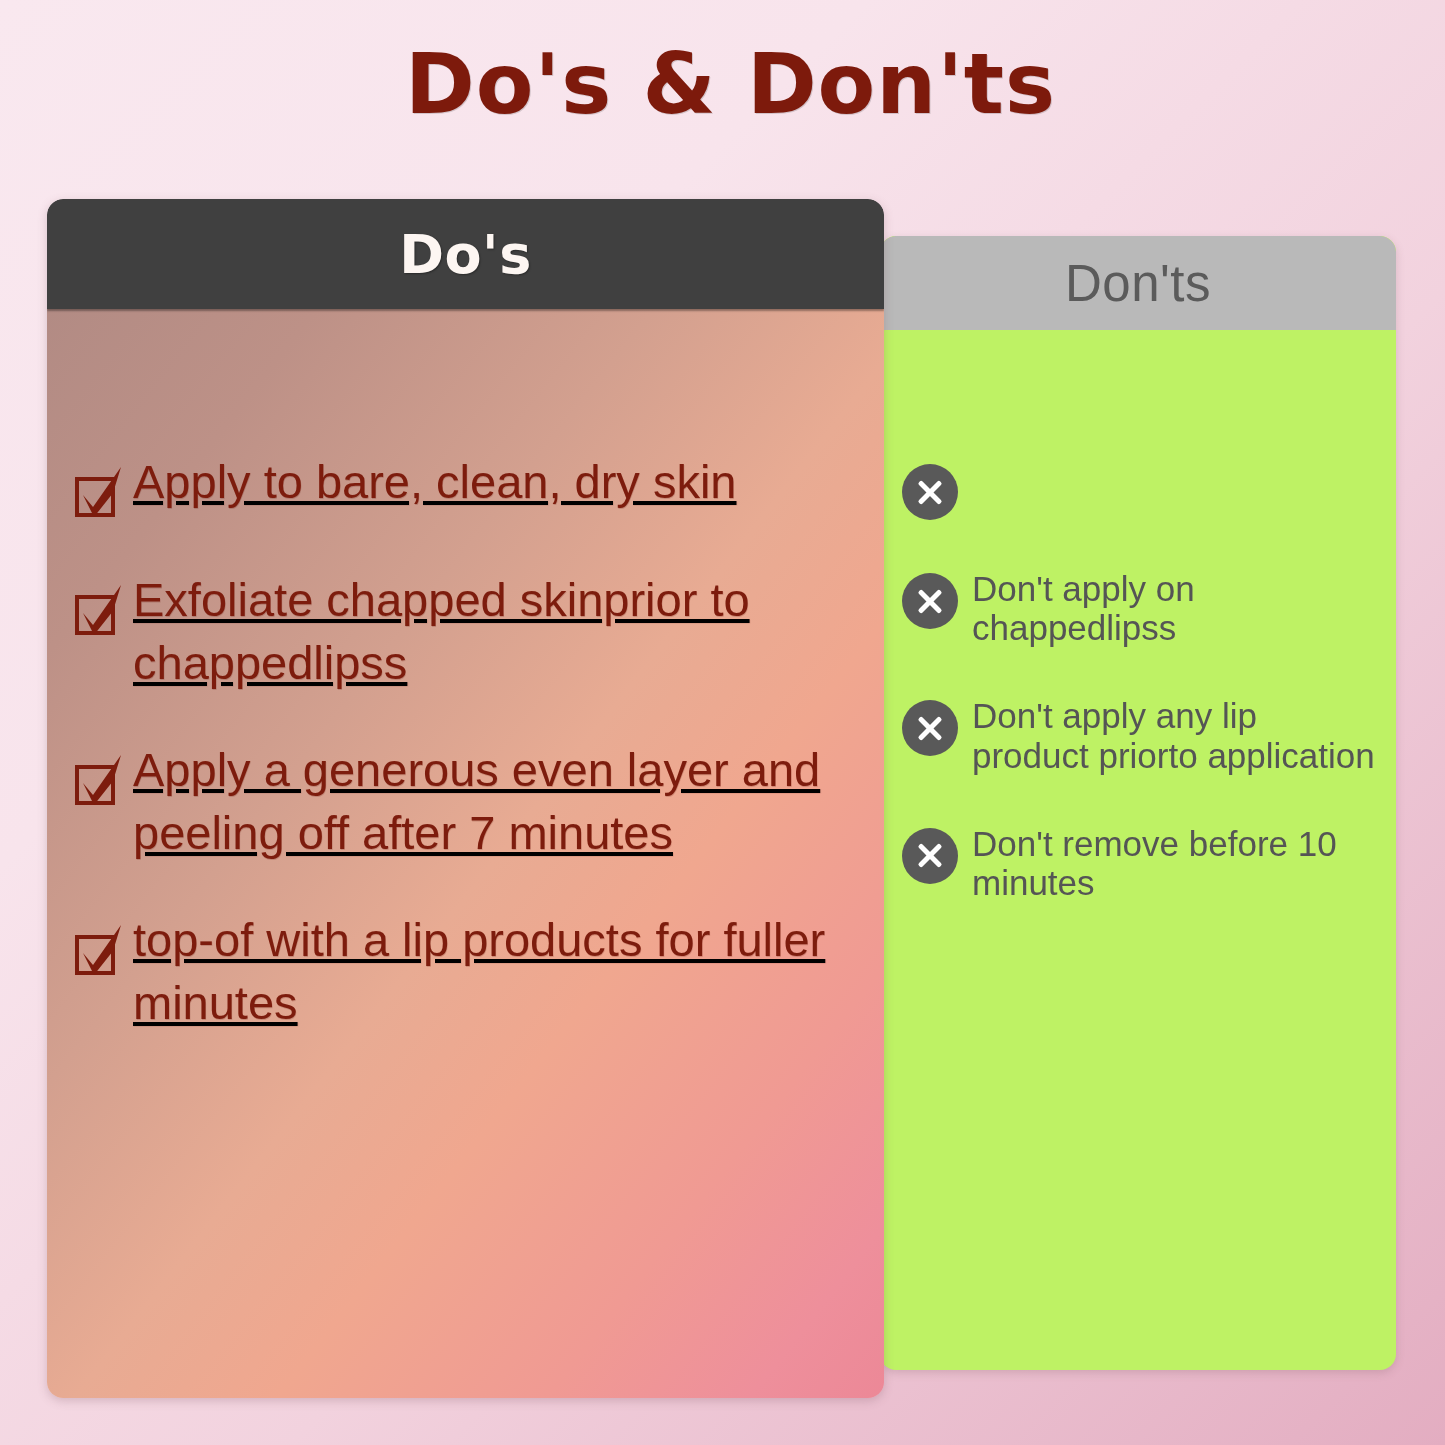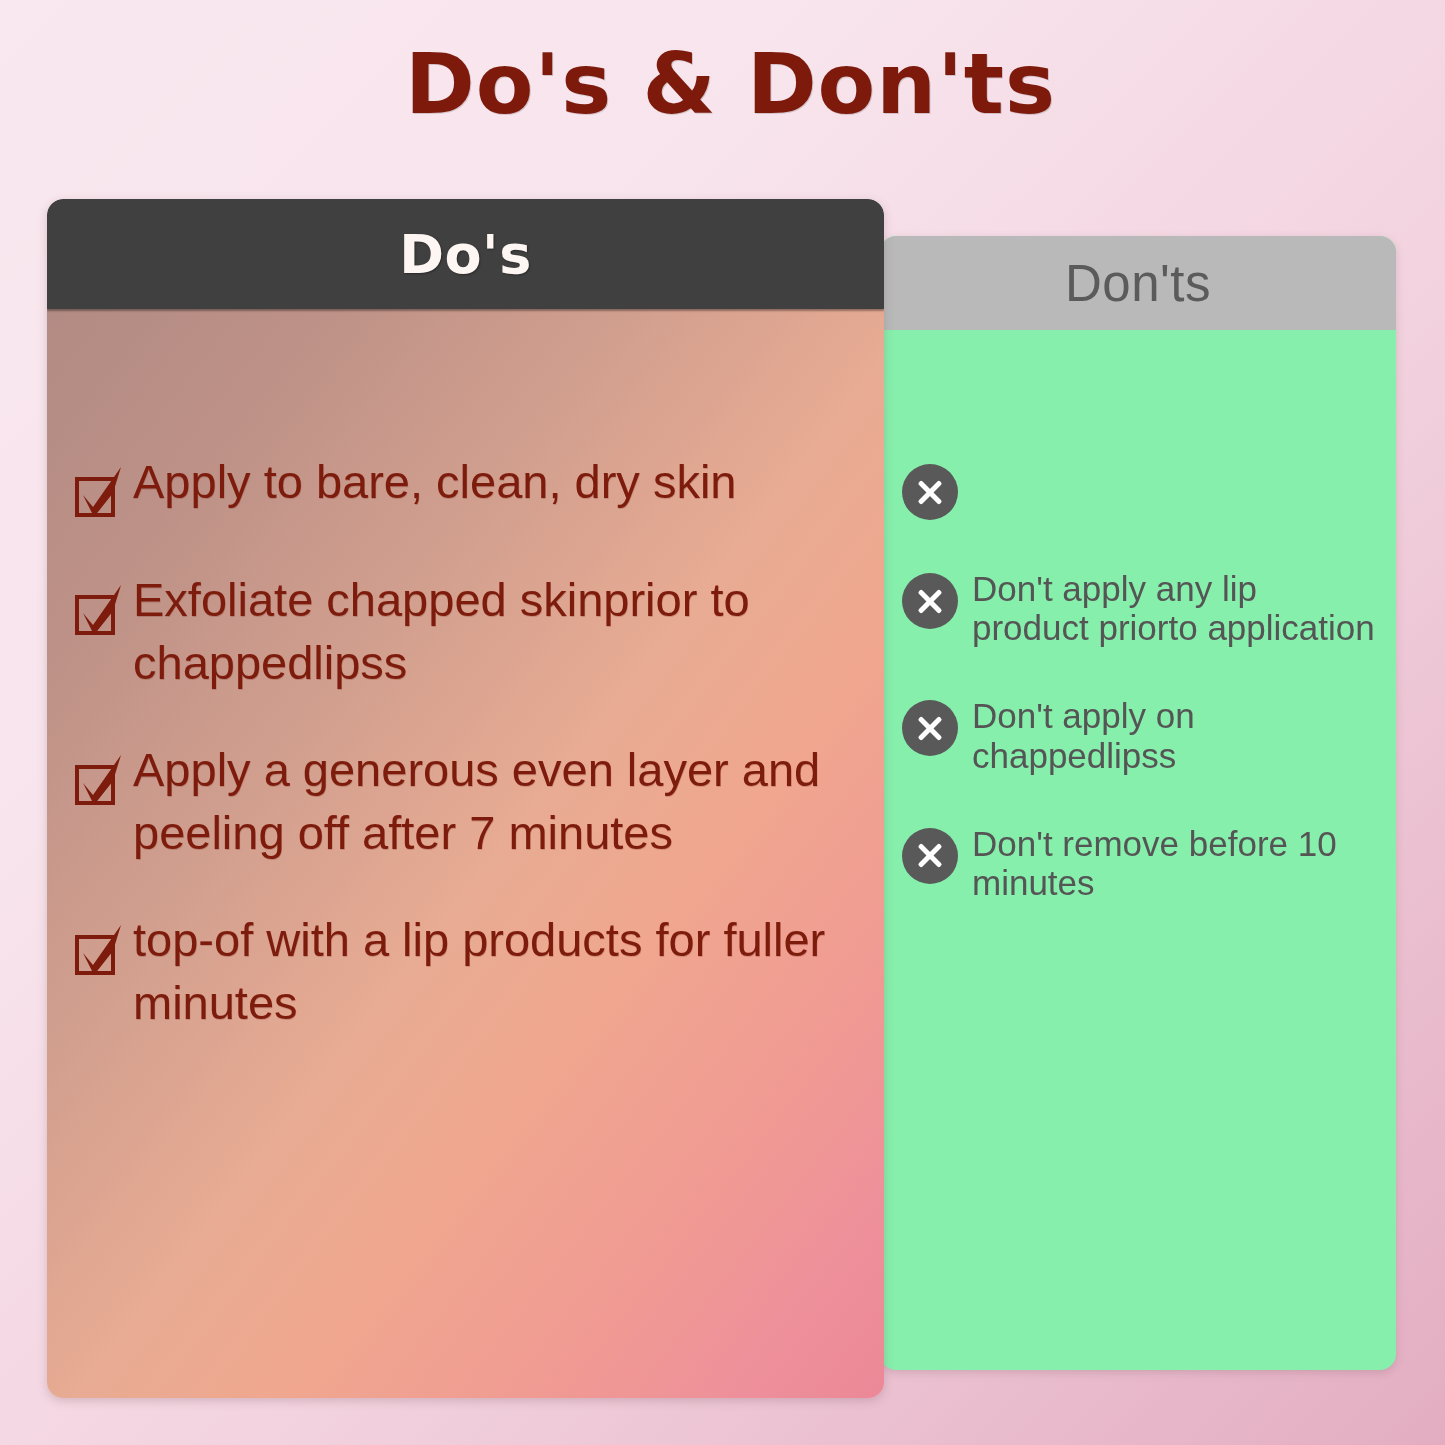--- a/index.html
+++ b/index.html
@@ -31,21 +31,21 @@
     text-shadow: 1px 1px 0 rgba(0,0,0,0.15);
   }
 
   
   #donts-panel {
     position: absolute;
     left: 880px;
     top: 236px;
     width: 516px;
     height: 1134px;
-    background: #86efac;
+    background: #bef264;
     border-radius: 16px;
     box-shadow: 0 3px 9px rgba(120, 80, 90, 0.22);
     overflow: hidden;
   }
   #donts-header {
     height: 94px;
     background: #b9b9b9;
     border-radius: 16px 16px 0 0;
     display: flex;
     align-items: center;
@@ -137,20 +137,21 @@
         #bd9187 16%,
         #d3a08f 36%,
         #e8ab93 52%,
         #f0a78f 64%,
         #f09a93 80%,
         #ee8f9b 92%,
         #ec8897 100%);
     padding: 0 26px;
     box-sizing: border-box;
     position: relative;
+    text-decoration: underline;
   }
   #dos-list {
     padding-top: 142px;
   }
   .do-item {
     display: flex;
     align-items: flex-start;
     margin-bottom: 44px;
   }
   .check-icon {
@@ -196,26 +197,26 @@
   </div>
 
   <div id="donts-list">
 
     <div class="dont-item">
       <span class="x-icon"></span>
     </div>
 
     <div class="dont-item">
       <span class="x-icon"></span>
+      <span class="dont-text">Don't apply on chappedlipss</span>
+    </div>
+
+    <div class="dont-item">
+      <span class="x-icon"></span>
       <span class="dont-text">Don't apply any lip product priorto application</span>
-    </div>
-
-    <div class="dont-item">
-      <span class="x-icon"></span>
-      <span class="dont-text">Don't apply on chappedlipss</span>
     </div>
 
     <div class="dont-item">
       <span class="x-icon"></span>
       <span class="dont-text">Don't remove before 10 minutes</span>
     </div>
 
   </div>
 </div>
 

